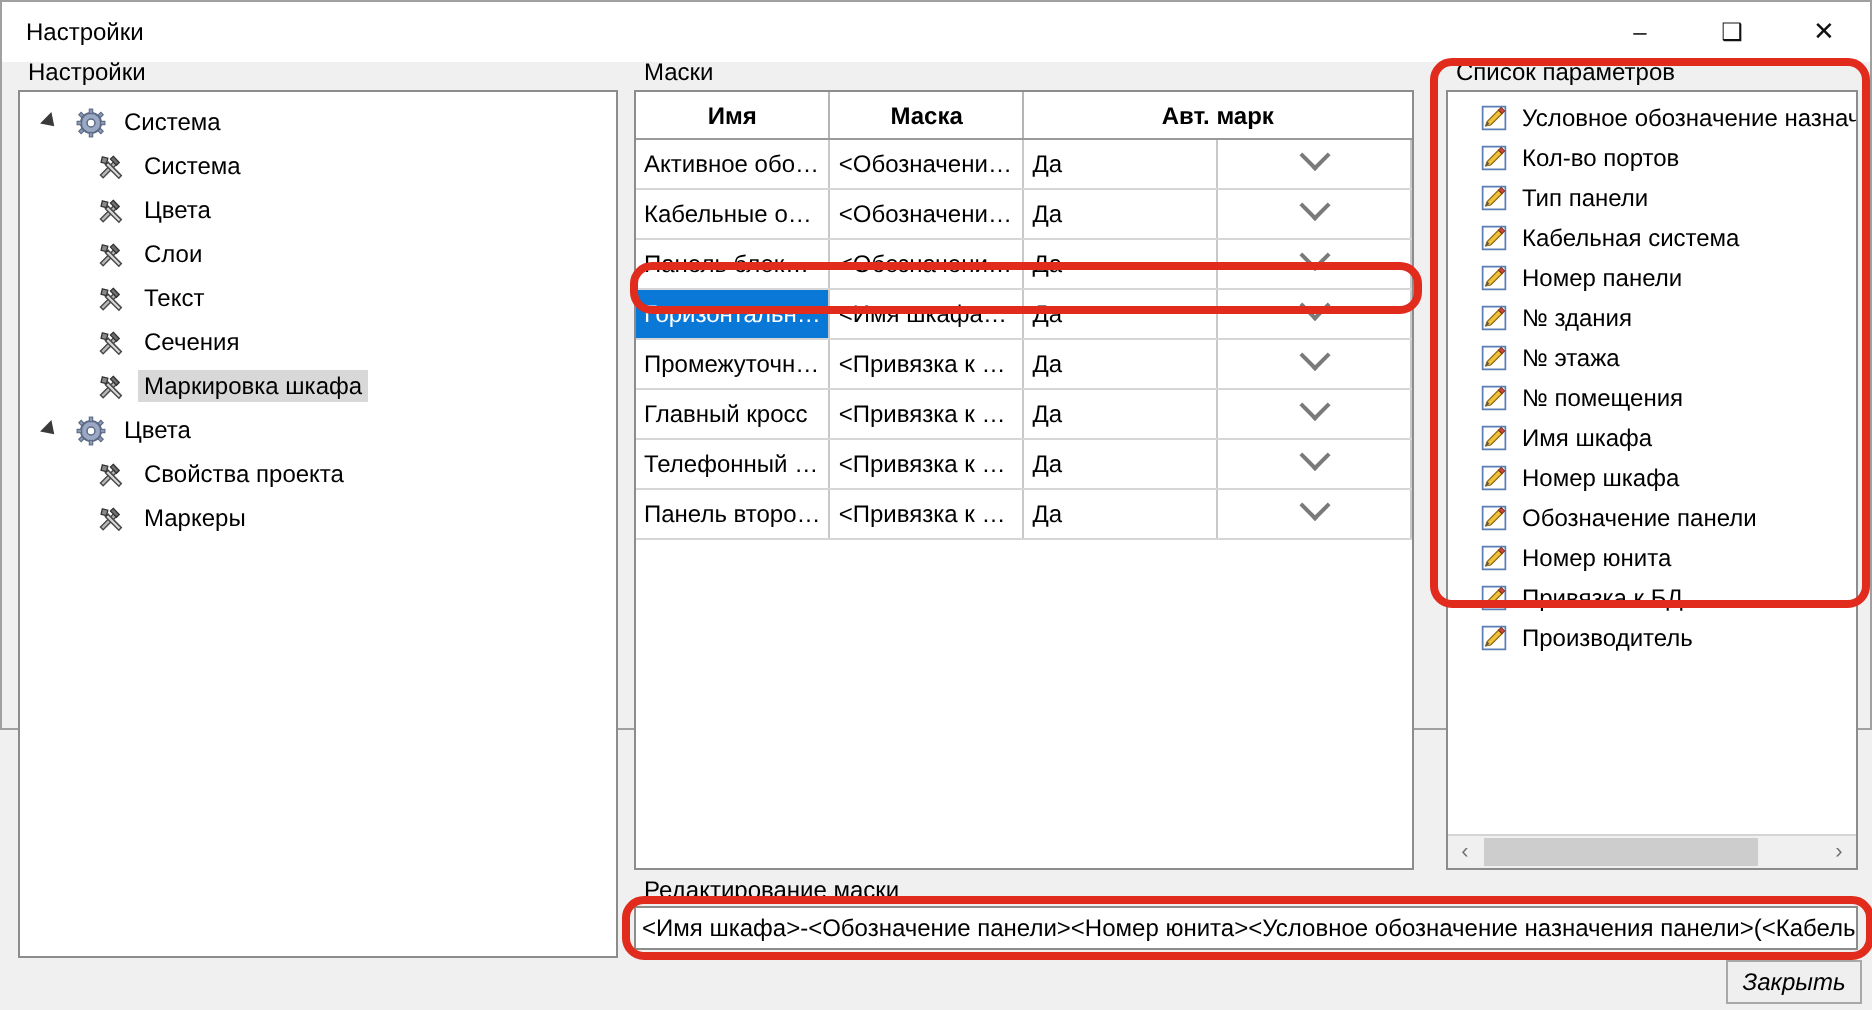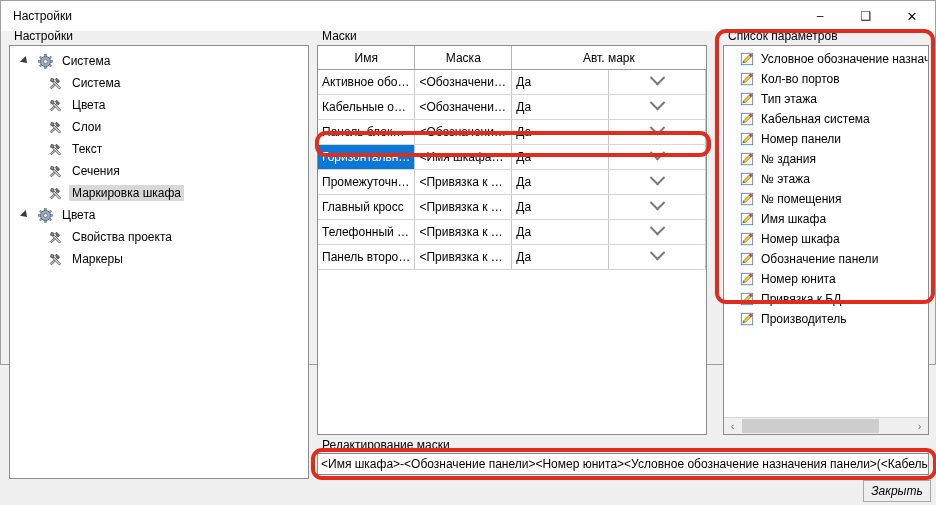--- a/index.html
+++ b/index.html
@@ -44,21 +44,21 @@
   svg.ic{display:block;}
   .icwrap{width:18px;height:18px;flex:0 0 18px;margin-right:5px;
     display:flex;align-items:center;justify-content:center;}
 
   
   .masks-panel{position:absolute;left:316px;top:44px;width:390px;height:390px;
     background:#ffffff;border:1px solid #8c8c8c;box-sizing:border-box;
     overflow:hidden;}
   table.grid{border-collapse:collapse;width:100%;table-layout:fixed;}
   table.grid th{background:#ffffff;border-right:1px solid #b4b4b4;
-    border-bottom:1px solid #9a9a9a;height:23px;font-weight:normal;
+    border-bottom:1px solid #9a9a9a;height:23px;font-weight:bold;
     font-size:12px;color:#000;text-align:center;padding:0;}
   table.grid th:last-child{border-right:none;}
   table.grid td{height:24px;border-right:1px solid #c8c8c8;
     border-bottom:1px solid #d6d6d6;font-size:12px;padding:0 4px;
     white-space:nowrap;overflow:hidden;text-overflow:ellipsis;
     background:#ffffff;}
   td.c-name{width:155px;}
   td.c-mask{width:160px;}
   td.c-auto{width:45px;background:#e4e4e4;border-right:1px solid #c0c0c0;}
   td.c-drop{width:24px;background:#e4e4e4;border-right:none;
@@ -345,21 +345,21 @@
         </div>
         <div class="pitem">
           <span class="icwrap">
             <svg class="ic" width="14" height="14" viewBox="0 0 16 16">
               <rect x="1.5" y="1.5" width="13" height="13" fill="#ffffff" stroke="#5b7fb5" stroke-width="1"></rect>
               <path d="M3.2 12.6 L4.1 10 L10.6 3.5 L12.6 5.5 L6.1 12 Z" fill="#f2c23c" stroke="#8a6a10" stroke-width="0.7"></path>
               <path d="M10.6 3.5 L12.1 2 L14.1 4 L12.6 5.5 Z" fill="#cf4a3a" stroke="#7c2a1e" stroke-width="0.6"></path>
               <path d="M3.2 12.6 L4.1 10 L5.4 11.3 Z" fill="#55575a"></path>
             </svg>
           </span>
-          <span class="plabel">Тип этажа</span>
+          <span class="plabel">Тип панели</span>
         </div>
         <div class="pitem">
           <span class="icwrap">
             <svg class="ic" width="14" height="14" viewBox="0 0 16 16">
               <rect x="1.5" y="1.5" width="13" height="13" fill="#ffffff" stroke="#5b7fb5" stroke-width="1"></rect>
               <path d="M3.2 12.6 L4.1 10 L10.6 3.5 L12.6 5.5 L6.1 12 Z" fill="#f2c23c" stroke="#8a6a10" stroke-width="0.7"></path>
               <path d="M10.6 3.5 L12.1 2 L14.1 4 L12.6 5.5 Z" fill="#cf4a3a" stroke="#7c2a1e" stroke-width="0.6"></path>
               <path d="M3.2 12.6 L4.1 10 L5.4 11.3 Z" fill="#55575a"></path>
             </svg>
           </span>

